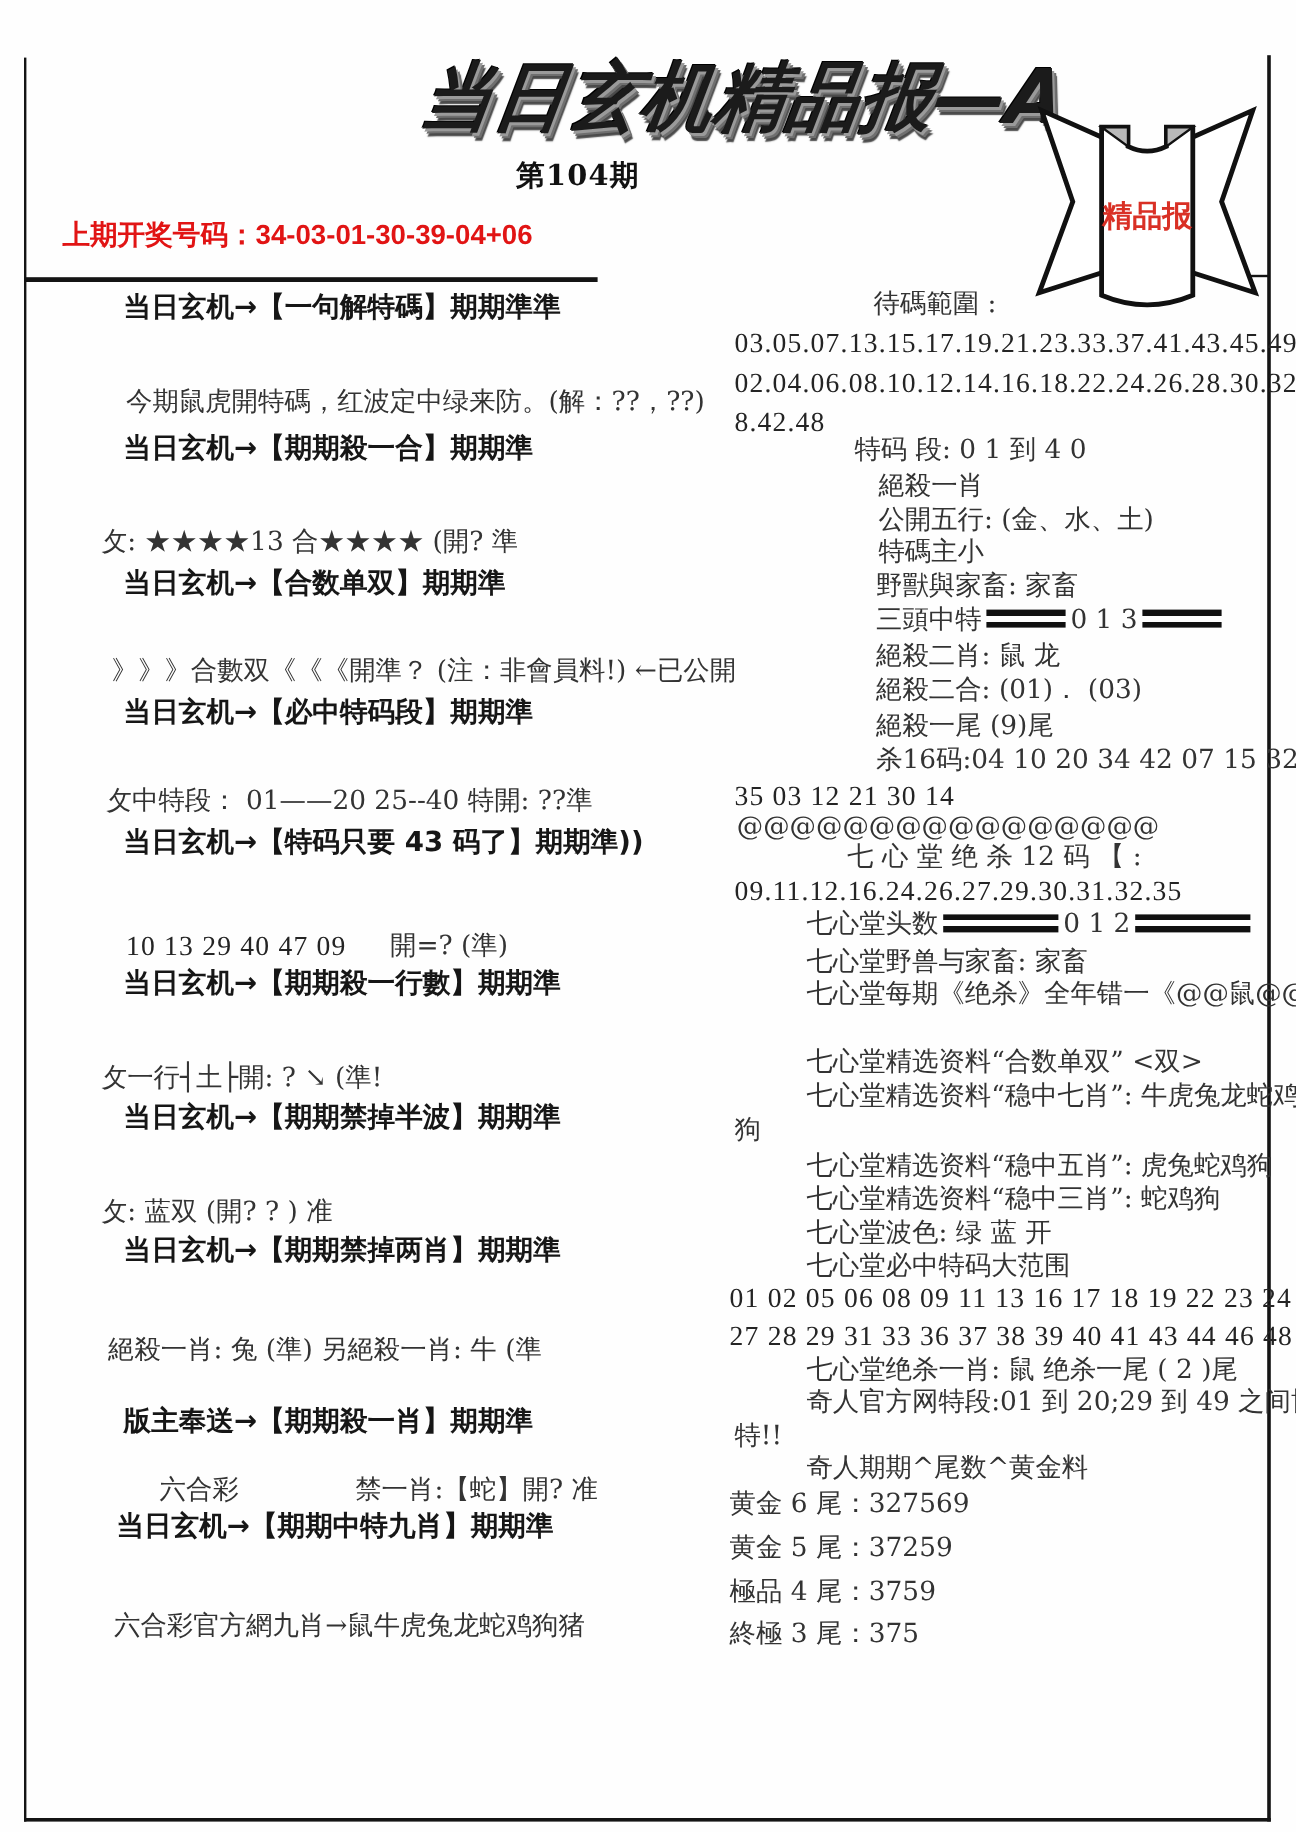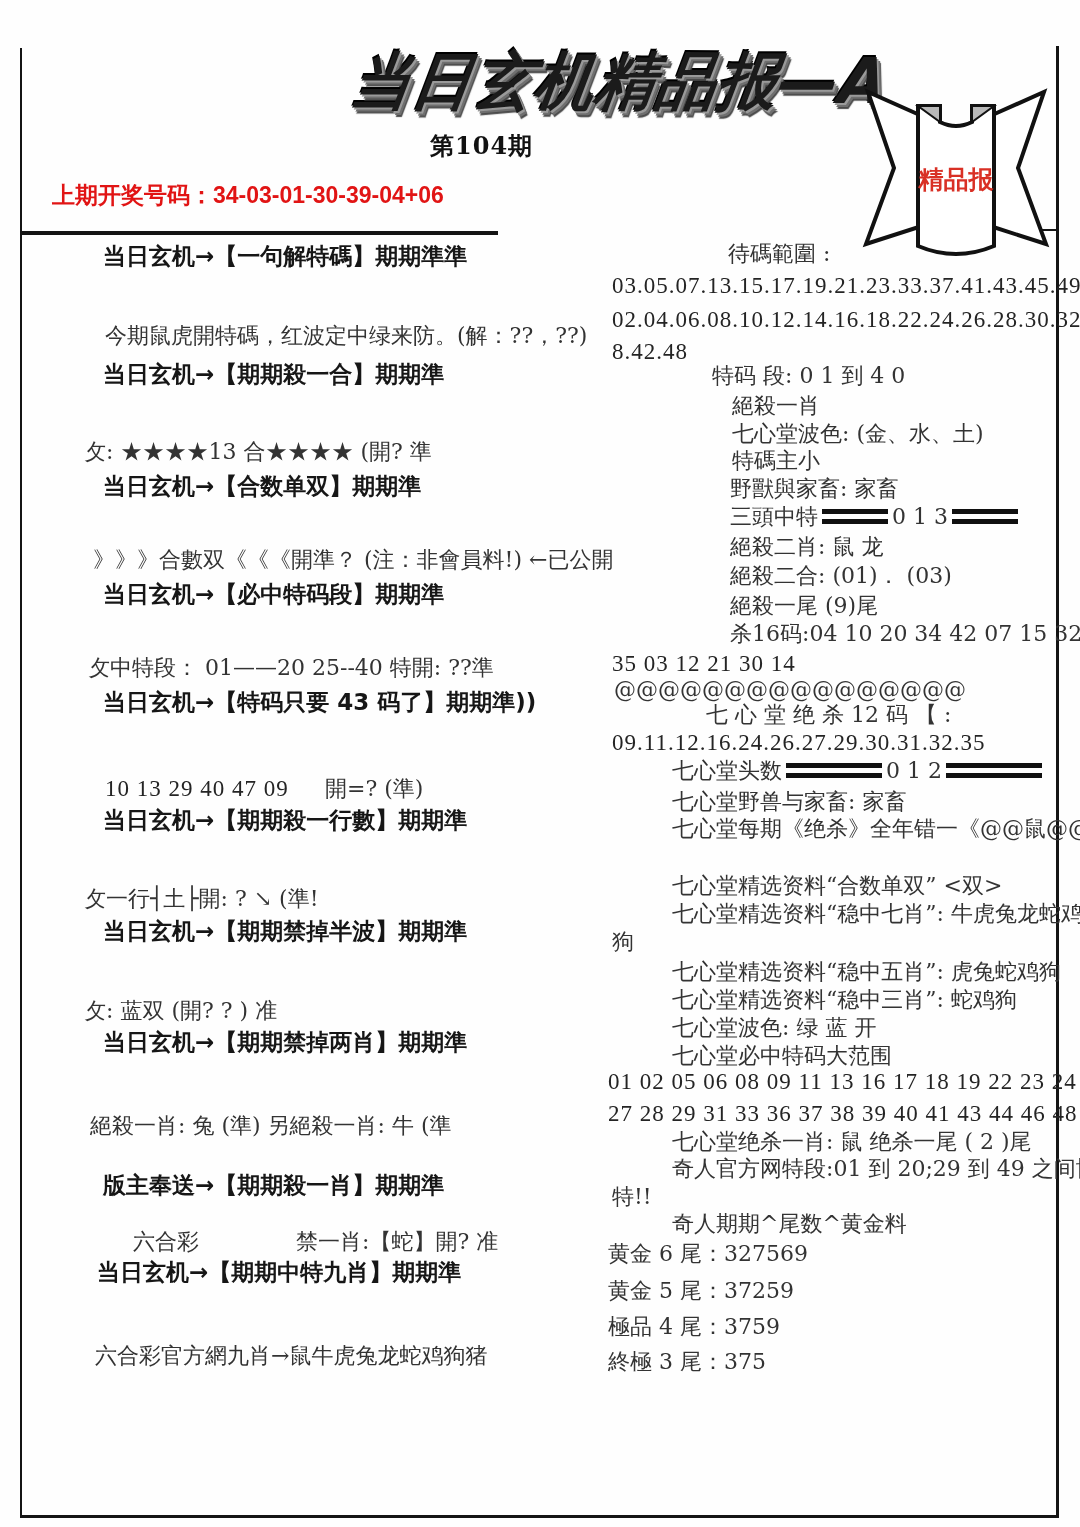--- a/index.html
+++ b/index.html
@@ -83,21 +83,21 @@
   <div class="ln serif" style="left:296px;top:1228px;">禁一肖:【蛇】開? 准</div>
   <div class="ln boldln" style="left:97px;top:1258px;">当日玄机→【期期中特九肖】期期準</div>
   <div class="ln serif" style="left:95px;top:1342px;">六合彩官方網九肖→鼠牛虎兔龙蛇鸡狗猪</div>
 
   <div class="ln serif" style="left:728px;top:240px;">待碼範圍 :</div>
   <div class="ln num" style="left:612px;top:272px;">03.05.07.13.15.17.19.21.23.33.37.41.43.45.49.</div>
   <div class="ln num" style="left:612px;top:306px;">02.04.06.08.10.12.14.16.18.22.24.26.28.30.32.34.36.3</div>
   <div class="ln num" style="left:612px;top:338px;">8.42.48</div>
   <div class="ln serif" style="left:688px;top:362px;margin-left:24px;">特码 段:  0 1 到 4 0</div>
   <div class="ln serif" style="left:732px;top:392px;">絕殺一肖</div>
-  <div class="ln serif" style="left:732px;top:420px;">七心堂波色: (金、水、土)</div>
+  <div class="ln serif" style="left:732px;top:420px;">公開五行: (金、水、土)</div>
   <div class="ln serif" style="left:732px;top:447px;">特碼主小</div>
   <div class="ln serif" style="left:730px;top:475px;">野獸與家畜:  家畜</div>
 
   <div class="ln serif" style="left:730px;top:503px;">
     <span>三頭中特</span><span class="dbar" style="width:66px;"></span><span>0 1 3</span><span class="dbar" style="width:66px;"></span>
   </div>
 
   <div class="ln serif" style="left:730px;top:533px;">絕殺二肖:  鼠  龙</div>
   <div class="ln serif" style="left:730px;top:562px;">絕殺二合:  (01)． (03)</div>
   <div class="ln serif" style="left:730px;top:592px;">絕殺一尾  (9)尾</div>

